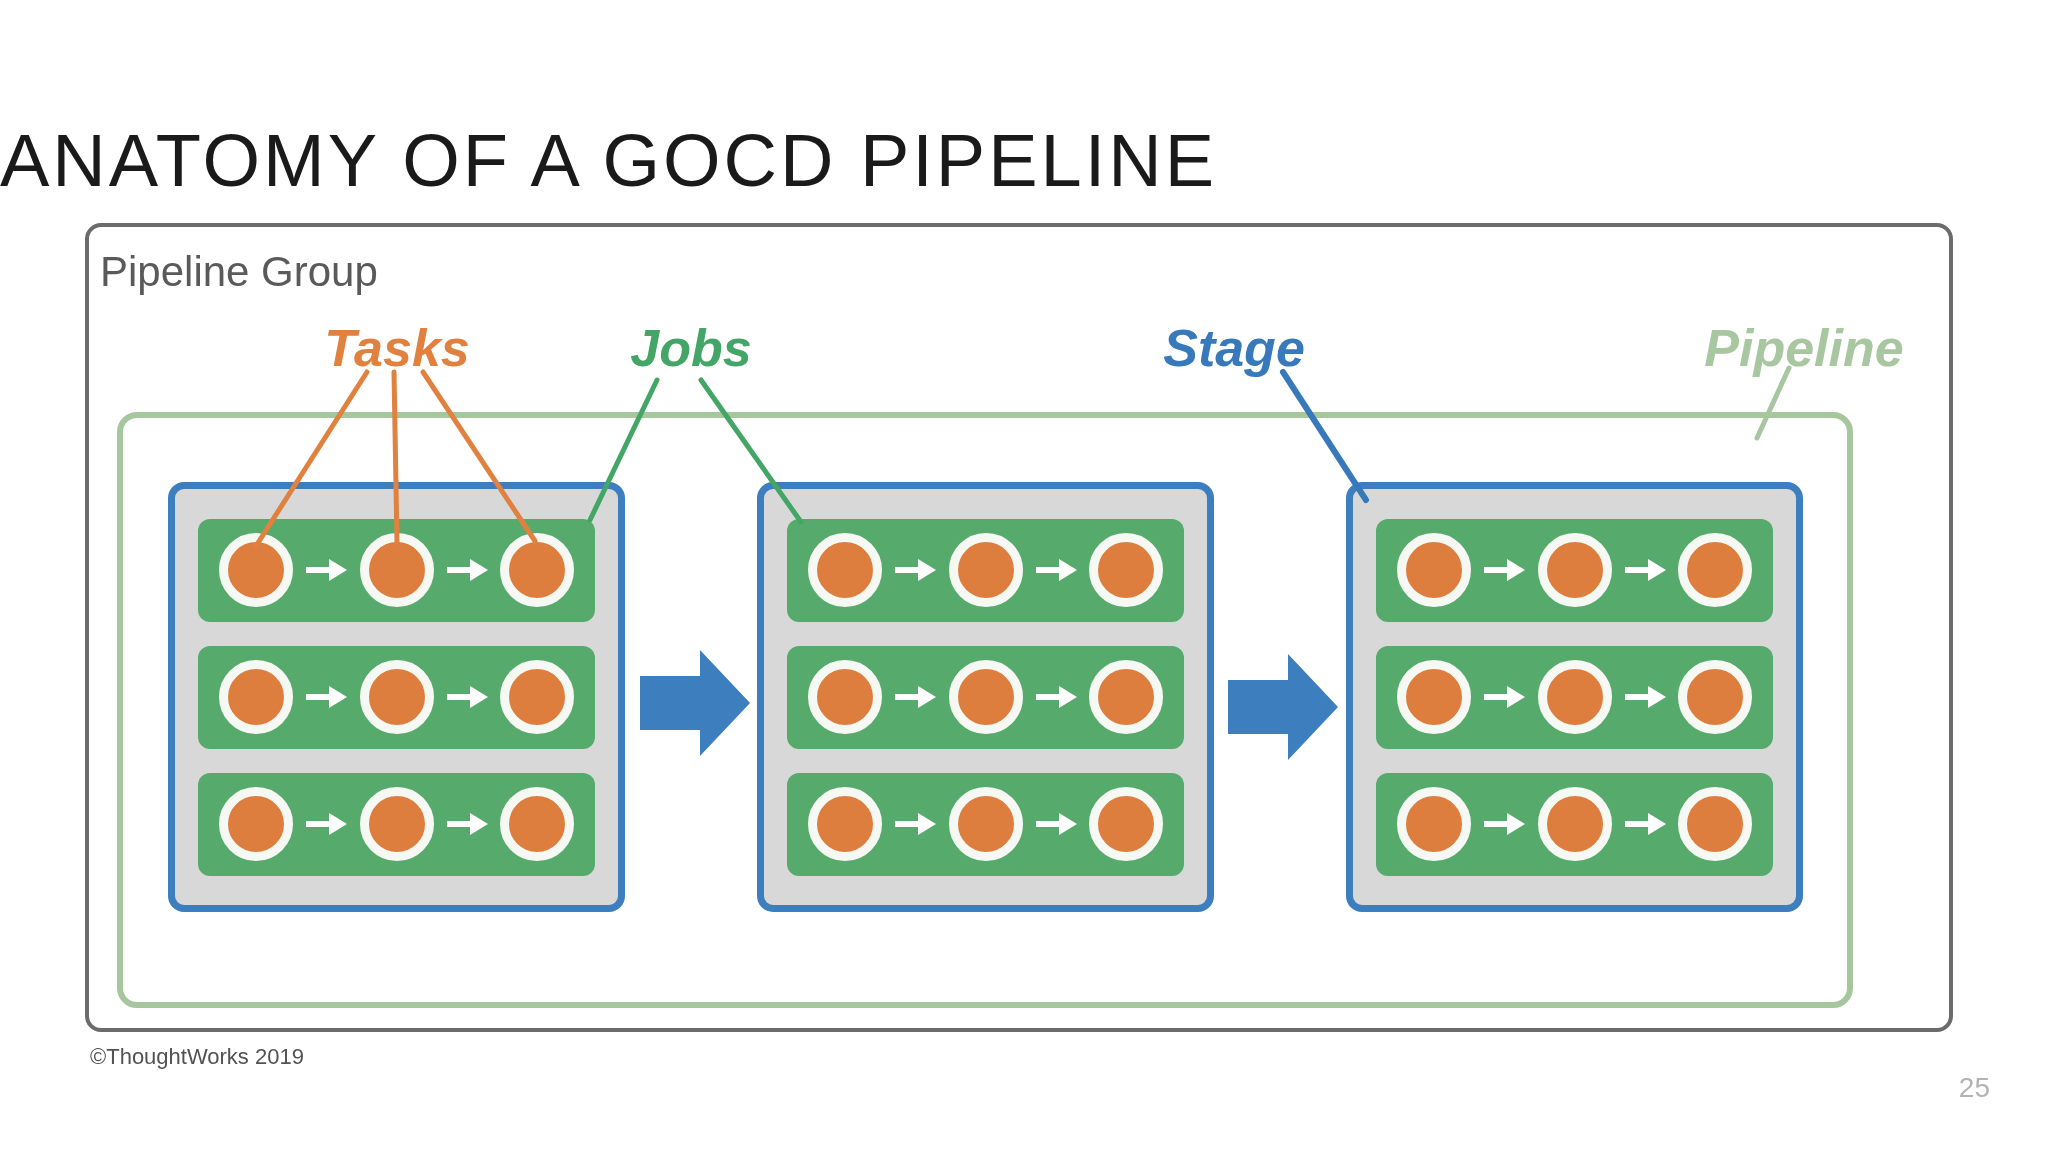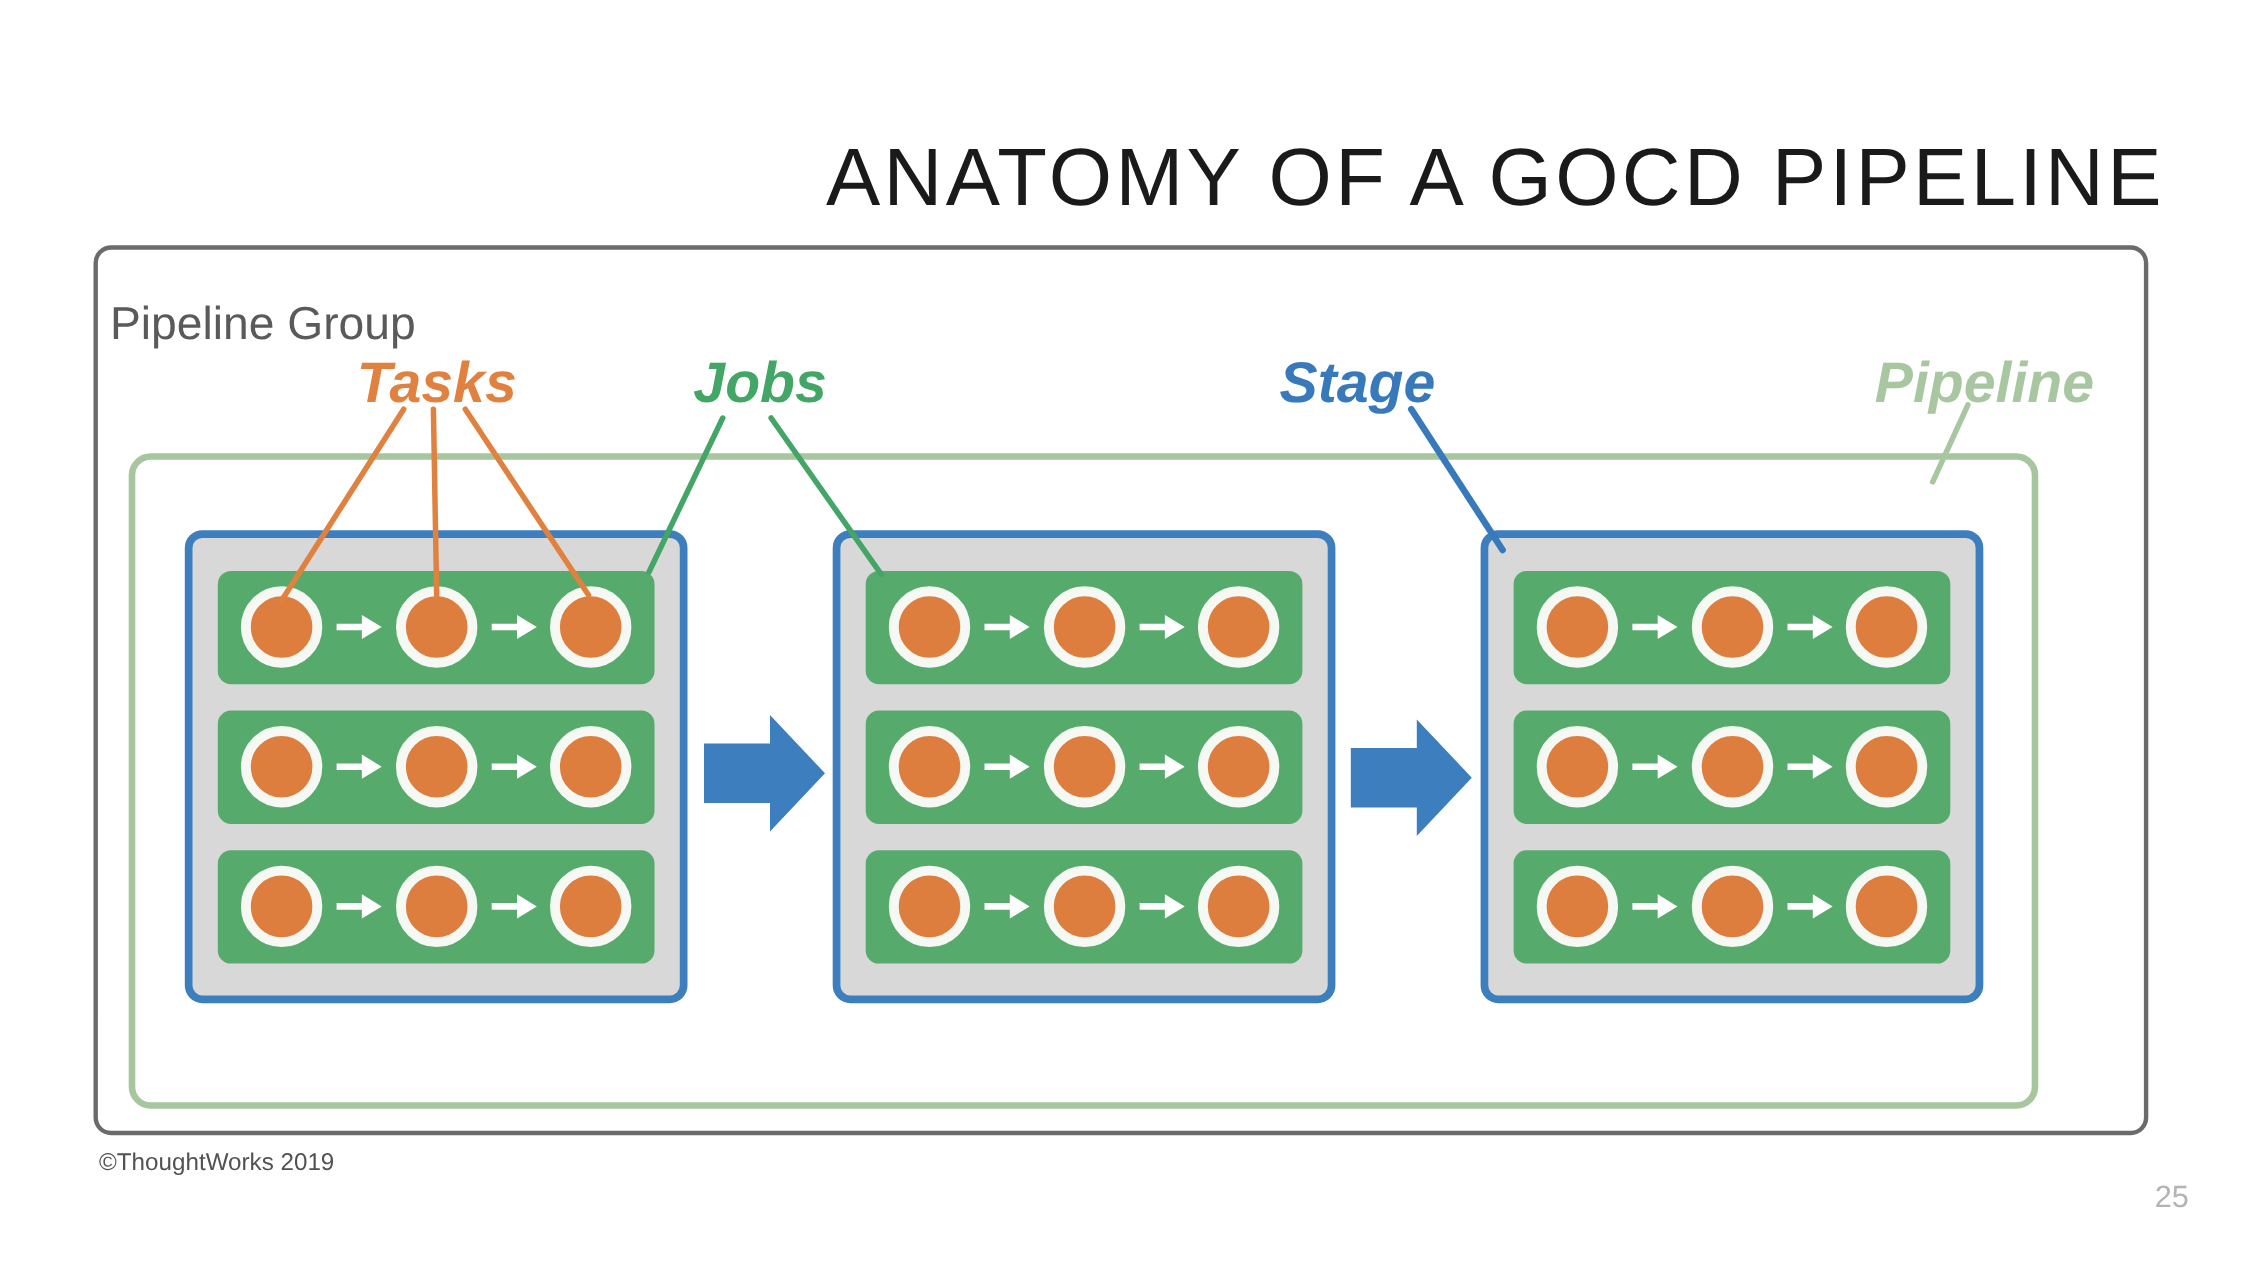--- a/index.html
+++ b/index.html
@@ -2,31 +2,31 @@
 <html style="--task_orange: #de7e3e; --job_green: #56ab6c; --stage_blue: #3d7ebf; --stage_fill_gray: #d8d8d8; --pipeline_sage: #a6c79e; --group_border_gray: #6b6b6b; --label_tasks: #e0813f; --label_jobs: #43a566; --label_stage: #3879bb; --label_pipeline: #a8c7a1;"><head>
 <meta charset="utf-8">
 <style>
   html,body{margin:0;padding:0;background:#ffffff;}
   .slide{
     position:relative;width:2048px;height:1152px;background:#ffffff;overflow:hidden;
     font-family:"Liberation Sans", sans-serif;
   }
   .title{
     position:absolute;left:0;top:118px;width:1968px;margin:0;
-    text-align:right;font-size:74px;font-weight:300;letter-spacing:3px;
+    text-align:left;font-size:74px;font-weight:300;letter-spacing:3px;
     color:#1a1a1a;white-space:nowrap;
   }
   .group-box{
     position:absolute;left:85px;top:223px;width:1868px;height:809px;
     box-sizing:border-box;border:4px solid var(--group_border_gray,#6b6b6b);border-radius:16px;
     background:transparent;
   }
   .group-label{
     position:absolute;left:100px;top:248px;font-size:42px;font-weight:400;
-    color:#5a5a5a;white-space:nowrap;margin-top:22px;
+    color:#5a5a5a;white-space:nowrap;
   }
   .pipeline-box{
     position:absolute;left:117px;top:412px;width:1736px;height:596px;
     box-sizing:border-box;border:6px solid var(--pipeline_sage,#a6c79e);border-radius:20px;
     background:transparent;
   }
   .anno{
     position:absolute;top:318px;transform:translateX(-50%);
     font-size:52px;font-weight:700;white-space:nowrap;font-style:italic;
   }

